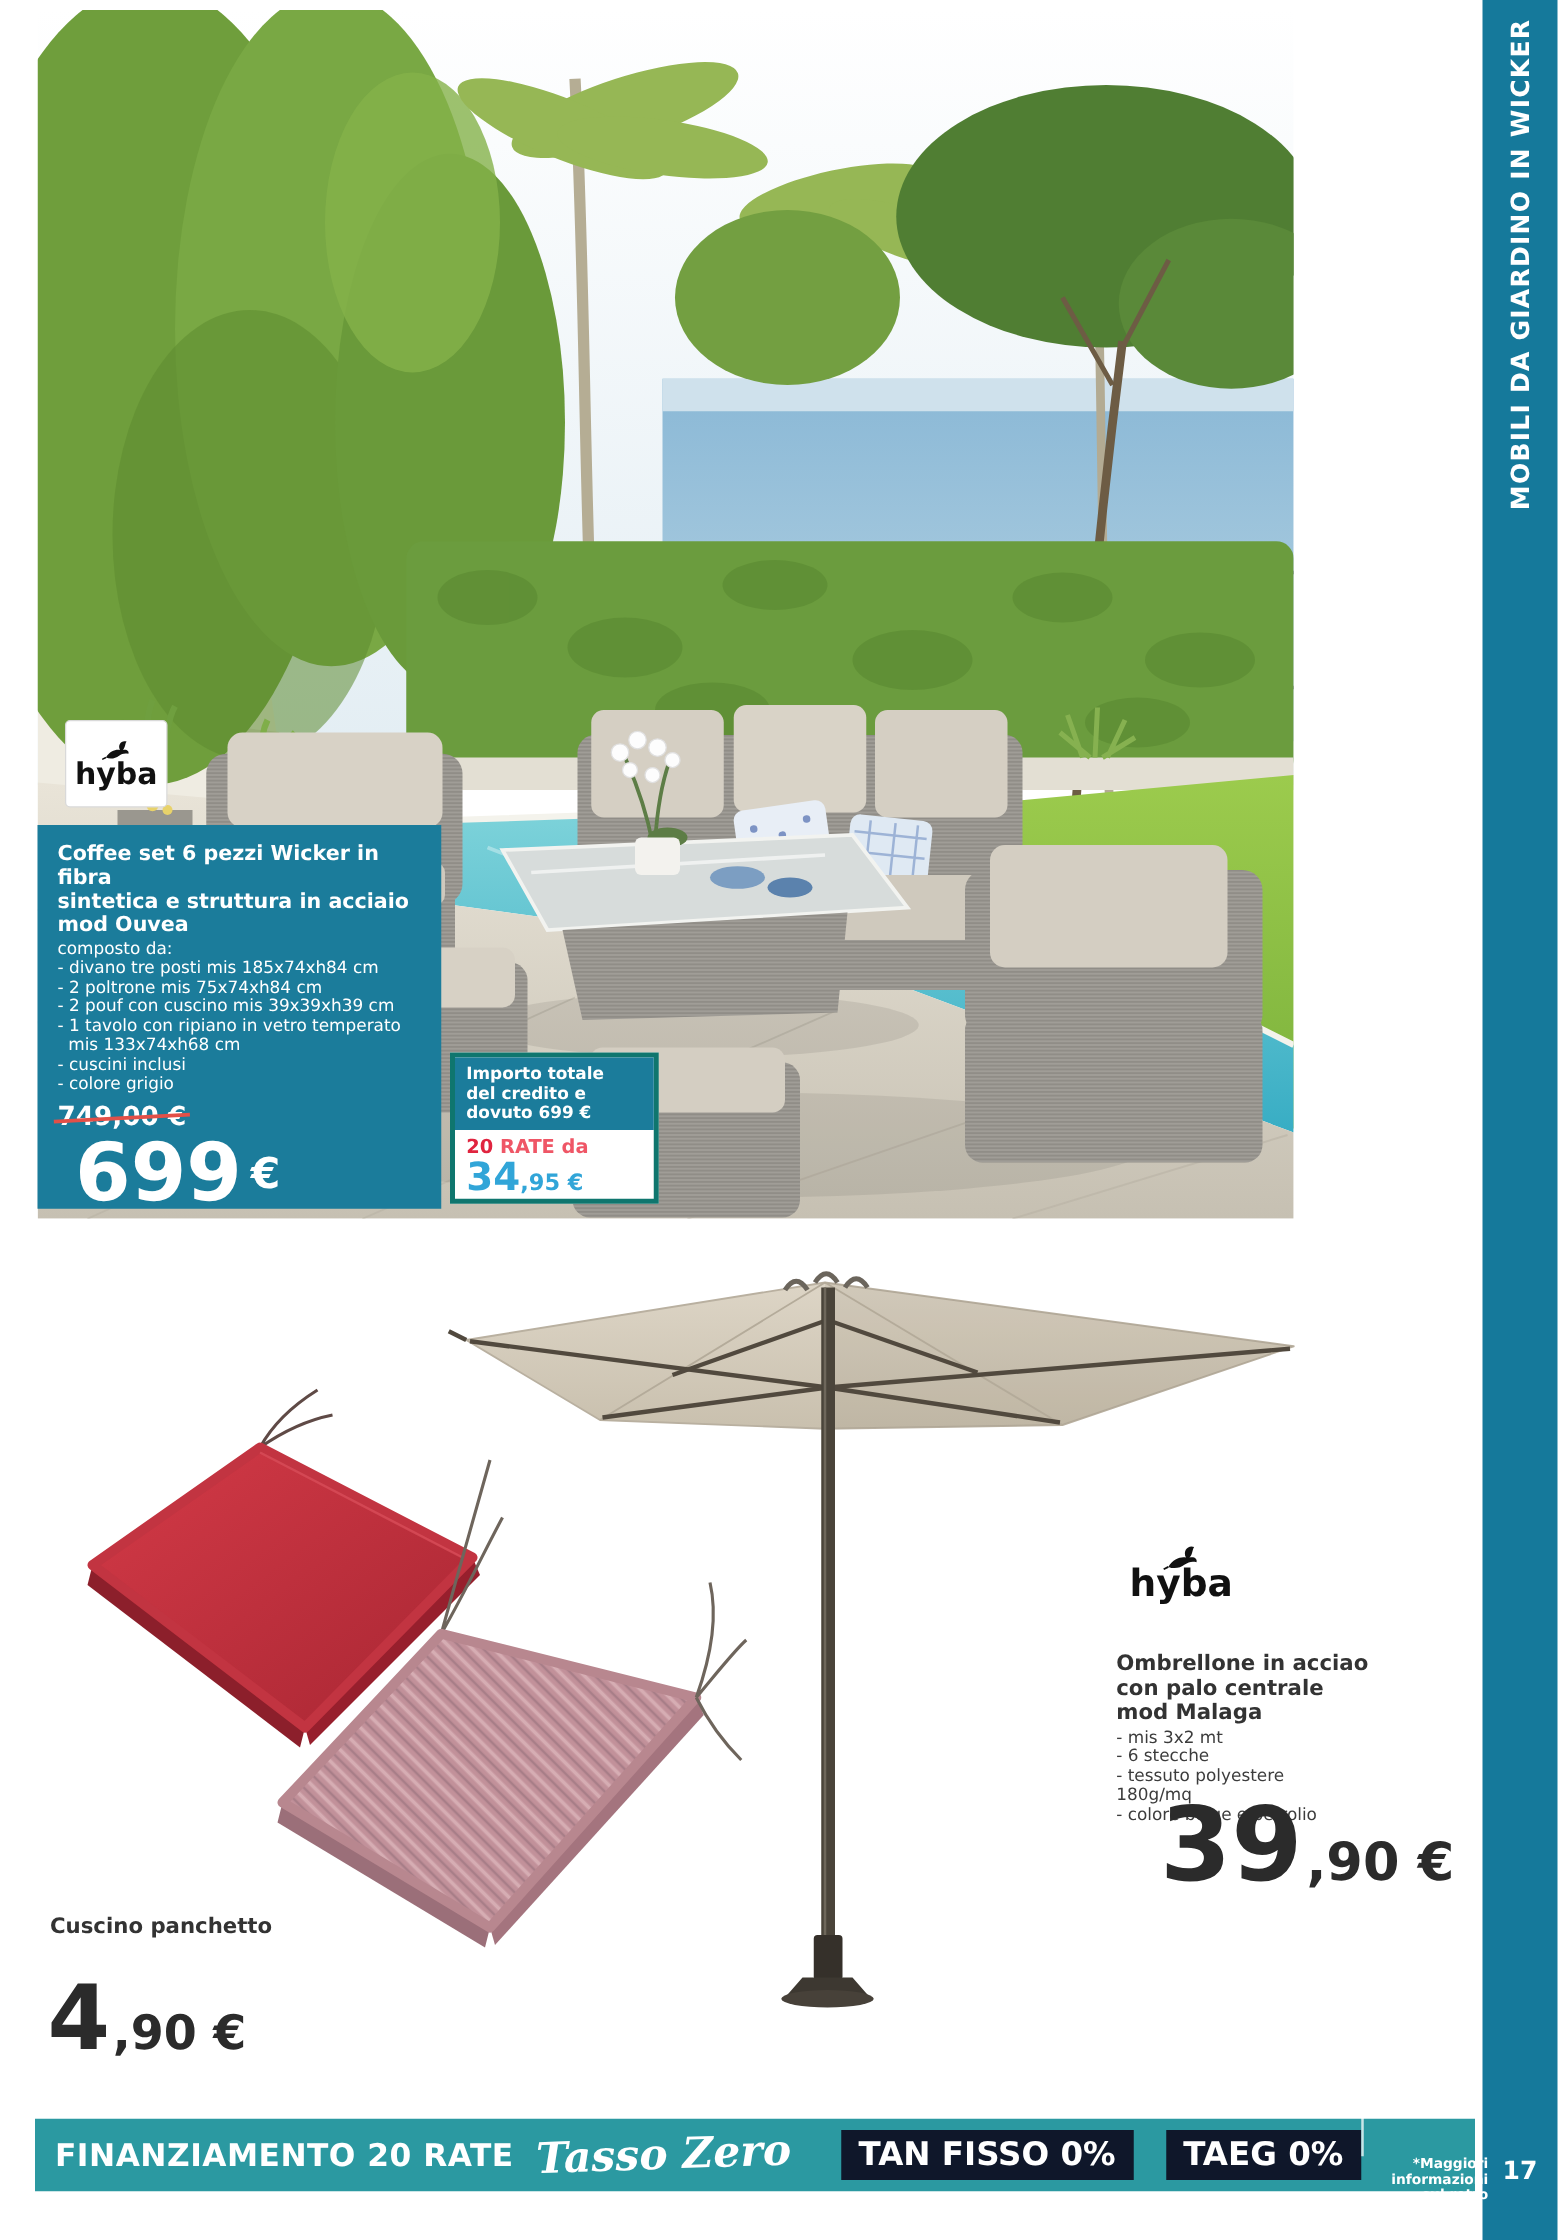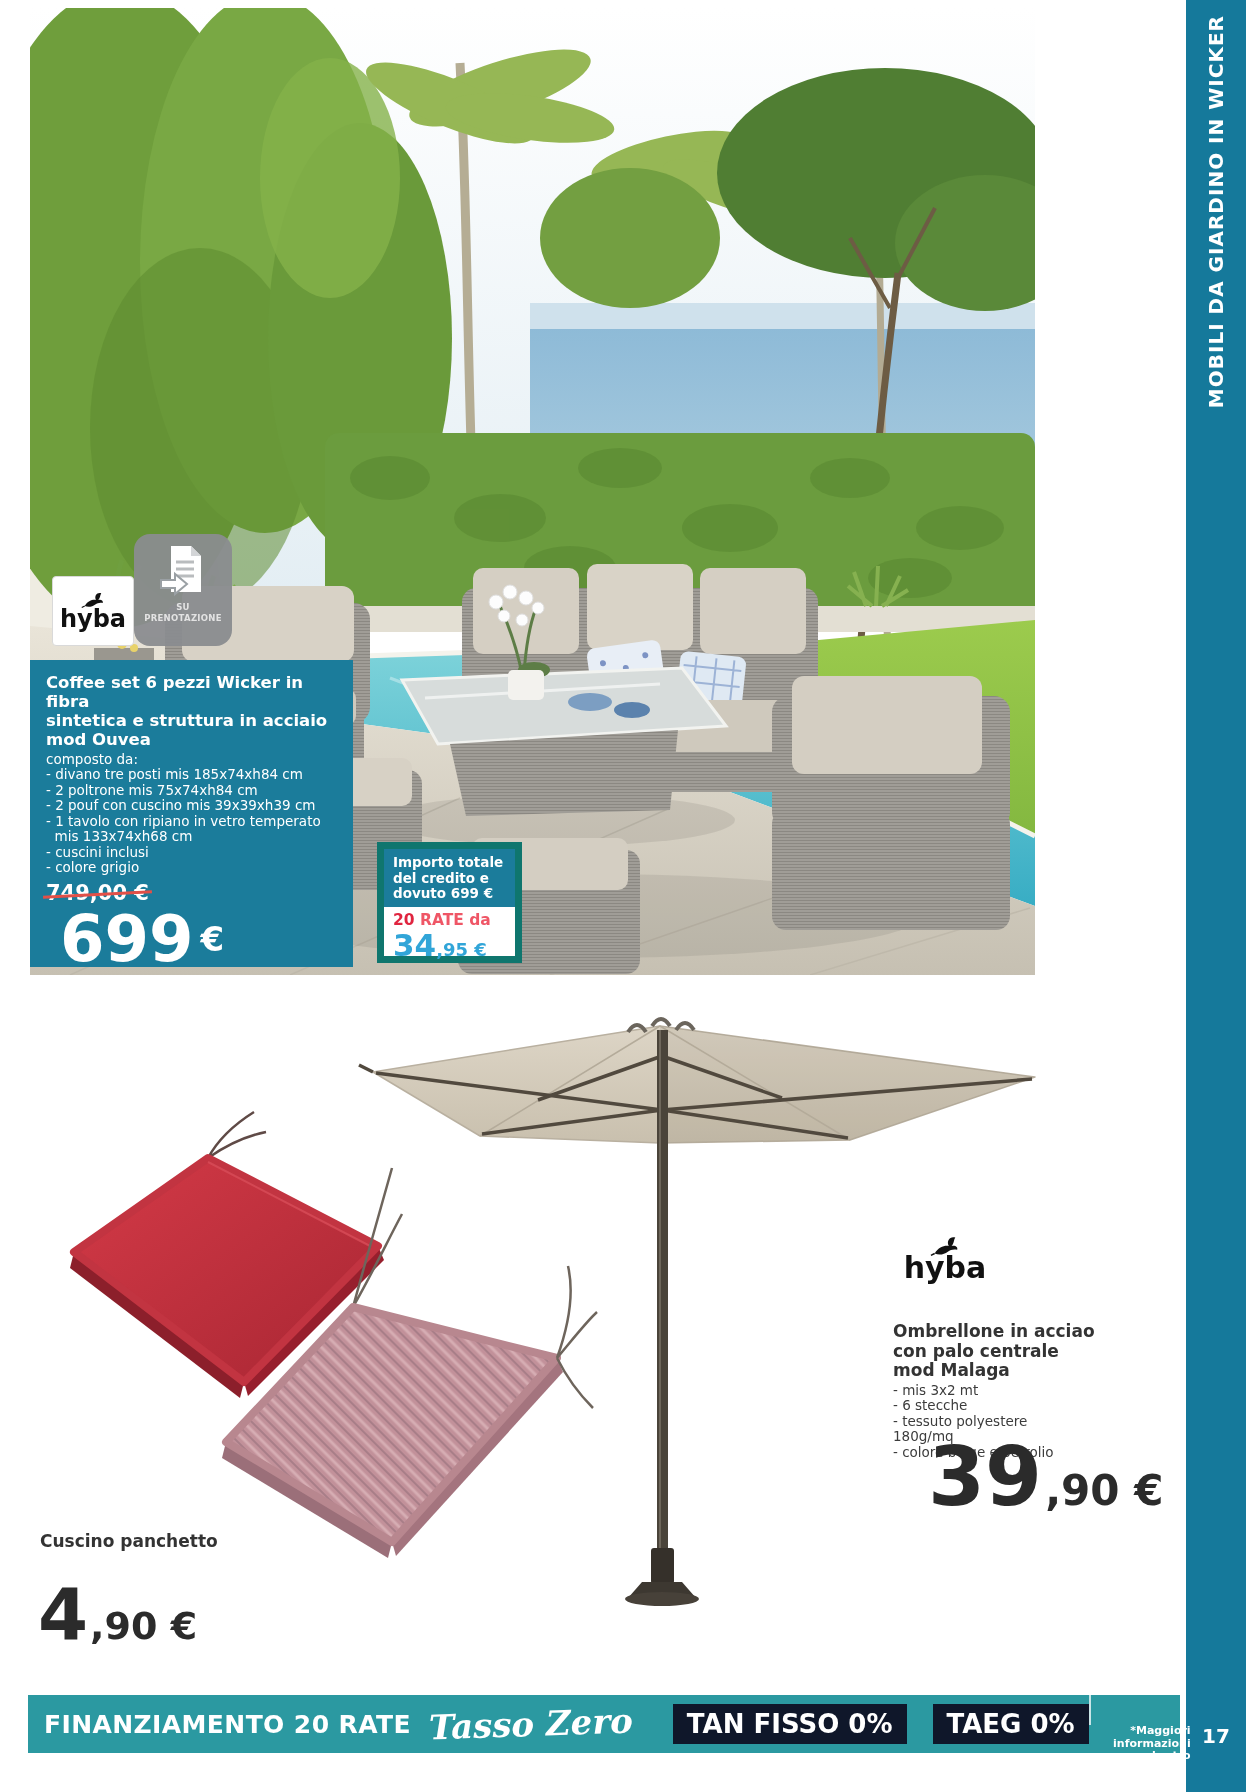--- a/index.html
+++ b/index.html
@@ -45,21 +45,21 @@
   .old-price::after{content:"";position:absolute;left:-3px;right:-3px;top:52%;height:3px;
         background:#e25048;transform:rotate(-3deg);}
   .price-row{display:flex;align-items:center;margin-top:2px;}
   .disc-badge{background:#e8392f;color:#fff;font-weight:bold;font-size:52px;line-height:52px;
         padding:8px 10px 10px 8px;}
   .disc-badge sup{font-size:25px;vertical-align:28px;}
   .big-price{font-size:64px;font-weight:bold;color:#fff;margin-left:14px;line-height:64px;}
   .big-price-cur{font-size:34px;font-weight:bold;margin-left:7px;}
 
   
-  .credit{left:377px;top:842px;width:145px;height:121px;background:#fff;border:7px solid #0f766e;
+  .credit{left:360px;top:842px;width:167px;height:121px;background:#fff;border:4px solid #0f766e;
         box-sizing:border-box;}
   .credit-top{background:#1b7c9b;color:#fff;font-weight:bold;font-size:13.5px;line-height:15.5px;
         padding:6px 8px 5px 9px;}
   .credit-bot{padding:4px 8px 0 9px;}
   .rate-line{font-size:15.5px;font-weight:bold;color:#ef5666;}
   .rate-line .rc{color:#e0243f;}
   .rate-amt{color:#31a5d8;font-weight:bold;font-size:31px;line-height:33px;}
   .rate-amt .dec{font-size:18px;}
 
   
@@ -272,32 +272,20 @@
   </div>
 
   <div class="abs hyba-box">
     <svg class="hyba-bird" viewBox="0 0 32 24">
       <path d="M5,20 C9,13 16,11 20,12 C17,6 22,1 27,3 C25,6 26,9 23,12 C27,11 30,13 29,16 C25,15 22,16 19,18 C15,21 10,22 5,20 Z" fill="#111"></path>
       <path d="M5,20 L1,22" stroke="#111" stroke-width="1.5"></path>
     </svg>
     <div class="hyba-word">hyba</div>
   </div>
 
-  <div class="abs preno">
-    <svg width="48" height="54" viewBox="0 0 48 54">
-      <path d="M12,2 h20 l10,10 v36 h-30 z" fill="#ffffff"></path>
-      <path d="M32,2 l10,10 h-10 z" fill="#d3d5d7"></path>
-      <path d="M17,18 h18 M17,25 h18 M17,32 h18" stroke="#b9bcbe" stroke-width="3"></path>
-      <path d="M2,36 h14 v-6 l12,10 -12,10 v-6 h-14 z" fill="#ffffff" stroke="#9aa0a4" stroke-width="2"></path>
-    </svg>
-    <div class="preno-label">
-        <div>SU</div>
-        <div>PRENOTAZIONE</div>
-      </div>
-  </div>
 
   <div class="abs info-box">
     <div class="p-title">
         <div>Coffee set 6 pezzi Wicker in fibra</div>
         <div>sintetica e struttura in acciaio</div>
         <div>mod Ouvea</div>
       </div>
     <div class="p-intro">composto da:</div>
     <div class="p-feats">
         <div>- divano tre posti mis 185x74xh84 cm</div>

